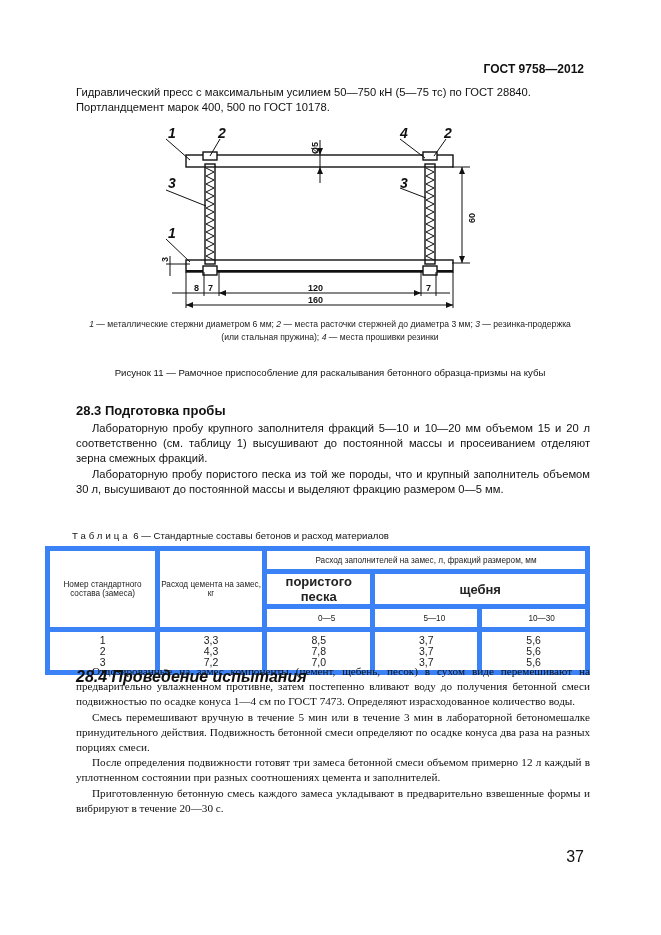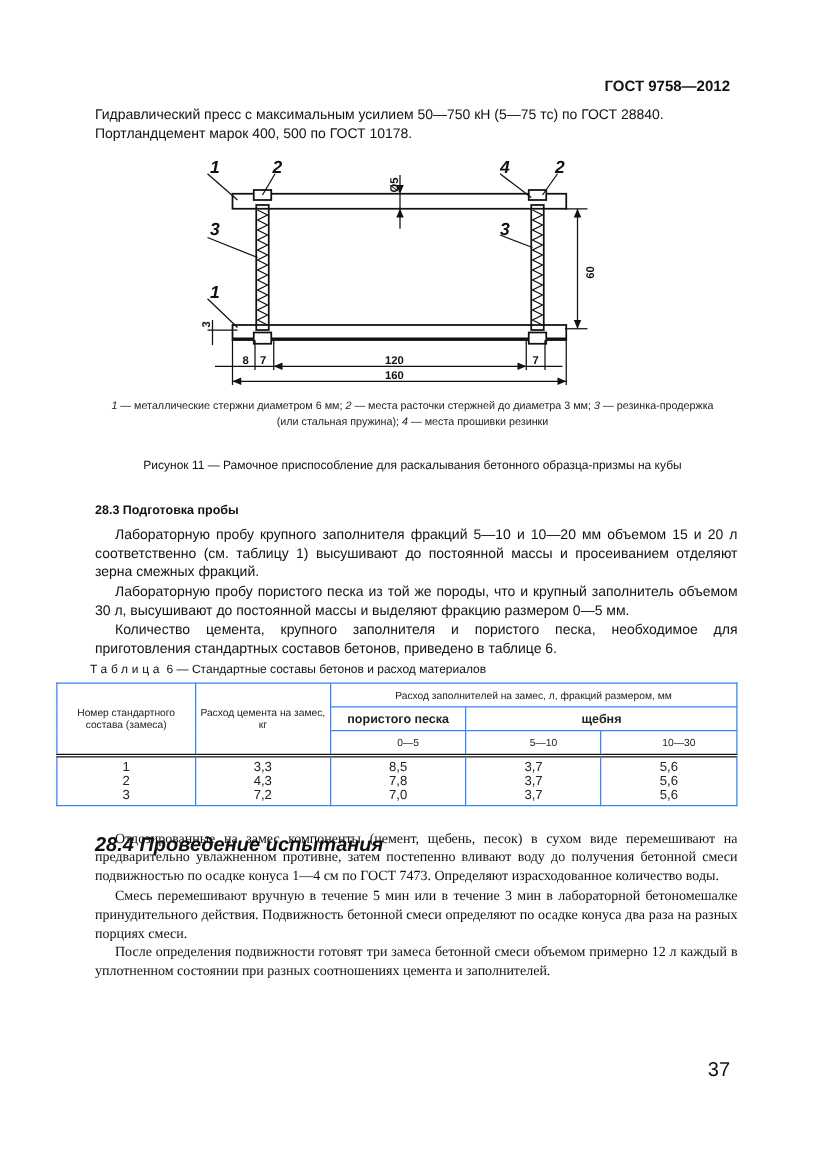--- a/index.html
+++ b/index.html
@@ -5,27 +5,27 @@
   html, body { margin: 0; padding: 0; background: #ffffff; }
   body { width: 661px; height: 935px; position: relative; overflow: hidden;
          font-family: "Liberation Sans", sans-serif; color: #111; }
   .abs { position: absolute; }
   .hdr { right: 77px; top: 62px; font-weight: bold; font-size: 12px; }
   .p { font-size: 11.2px; line-height: 15.2px; }
   .intro { left: 76px; top: 85px; width: 520px; }
   .fig { left: 150px; top: 128px; }
   .legend { left: 40px; top: 318px; width: 580px; text-align: center; font-size: 8.6px; line-height: 13px; color: #222; }
   .caption { left: 40px; top: 367px; width: 580px; text-align: center; font-size: 9.6px; }
-  .h2 { left: 76px; top: 403px; font-weight: bold; font-size: 10px; }
+  .h2 { left: 76px; top: 403px; font-weight: bold; font-size: 13px; }
   .body1 { left: 76px; top: 421px; width: 514px; }
   .para { text-indent: 16px; text-align: justify; margin: 0; }
   .tcap { left: 40px; top: 530px; font-size: 9.6px; }
   .tcap .sp { letter-spacing: 3px; margin-left: 32px; }
   table.t { position: absolute; left: 45px; top: 546px; width: 545px; border-collapse: collapse; font-size: 8.2px; color:#222; }
-  table.t td { border: 1px solid #3b82f6; text-align: center; vertical-align: middle; padding: 0; }
+  table.t td { border: 5px solid #3b82f6; text-align: center; vertical-align: middle; padding: 0; }
   table.t tr.h1 td { height: 18px; }
   table.t tr.h2 td { height: 18px; }
   table.t tr.h3 td { height: 18px; padding-left: 16px; }
   table.t tr.data td { border-top: 3px double #111; height: 38px; font-size: 10.5px; line-height: 11px; }
   .h2b { left: 76px; top: 668px; font-weight: bold; font-size: 16px; font-style: italic; }
   .body2 { left: 76px; top: 664px; width: 514px; font-family: Liberation Serif, serif; }
   .pg { right: 77px; top: 848px; font-size: 16px; }
   .num { font-style: italic; }
 </style>
 </head>
@@ -123,21 +123,20 @@
   <span class="num">1</span><span> — металлические стержни диаметром 6 мм; </span><span class="num">2</span><span> — места расточки стержней до диаметра 3 мм; </span><span class="num">3</span><span> — резинка-продержка</span><br>
   <span>(или стальная пружина); </span><span class="num">4</span><span> — места прошивки резинки</span>
 </div>
 
 <div class="abs caption">Рисунок 11 — Рамочное приспособление для раскалывания бетонного образца-призмы на кубы</div>
 
 <div class="abs h2">28.3 Подготовка пробы</div>
 <div class="abs p body1">
   <p class="para">Лабораторную пробу крупного заполнителя фракций 5—10 и 10—20 мм объемом 15 и 20 л соответственно (см. таблицу 1) высушивают до постоянной массы и просеиванием отделяют зерна смежных фракций.</p>
   <p class="para">Лабораторную пробу пористого песка из той же породы, что и крупный заполнитель объемом 30 л, высушивают до постоянной массы и выделяют фракцию размером 0—5 мм.</p>
-  <p class="para">Количество цемента, крупного заполнителя и пористого песка, необходимое для приготовления стандартных составов бетонов, приведено в таблице 6.</p>
 </div>
 
 <div class="abs tcap"><span class="sp">Таблица</span><span> 6 — Стандартные составы бетонов и расход материалов</span></div>
 
 <table class="t">
   <colgroup>
     <col style="width:111px">
       <col style="width:108px">
       <col style="width:109px">
       <col style="width:108px">
@@ -186,15 +185,16 @@
         </td>
   </tr>
 </tbody>
   </table>
 
 <div class="abs h2b">28.4 Проведение испытания</div>
 <div class="abs p body2">
   <p class="para">Отдозированные на замес компоненты (цемент, щебень, песок) в сухом виде перемешивают на предварительно увлажненном противне, затем постепенно вливают воду до получения бетонной смеси подвижностью по осадке конуса 1—4 см по ГОСТ 7473. Определяют израсходованное количество воды.</p>
   <p class="para">Смесь перемешивают вручную в течение 5 мин или в течение 3 мин в лабораторной бетономешалке принудительного действия. Подвижность бетонной смеси определяют по осадке конуса два раза на разных порциях смеси.</p>
   <p class="para">После определения подвижности готовят три замеса бетонной смеси объемом примерно 12 л каждый в уплотненном состоянии при разных соотношениях цемента и заполнителей.</p>
+  <p class="para">Приготовленную бетонную смесь каждого замеса укладывают в предварительно взвешенные формы и вибрируют в течение 20—30 с.</p>
 </div>
 
 <div class="abs pg">37</div>
 
 </body></html>

